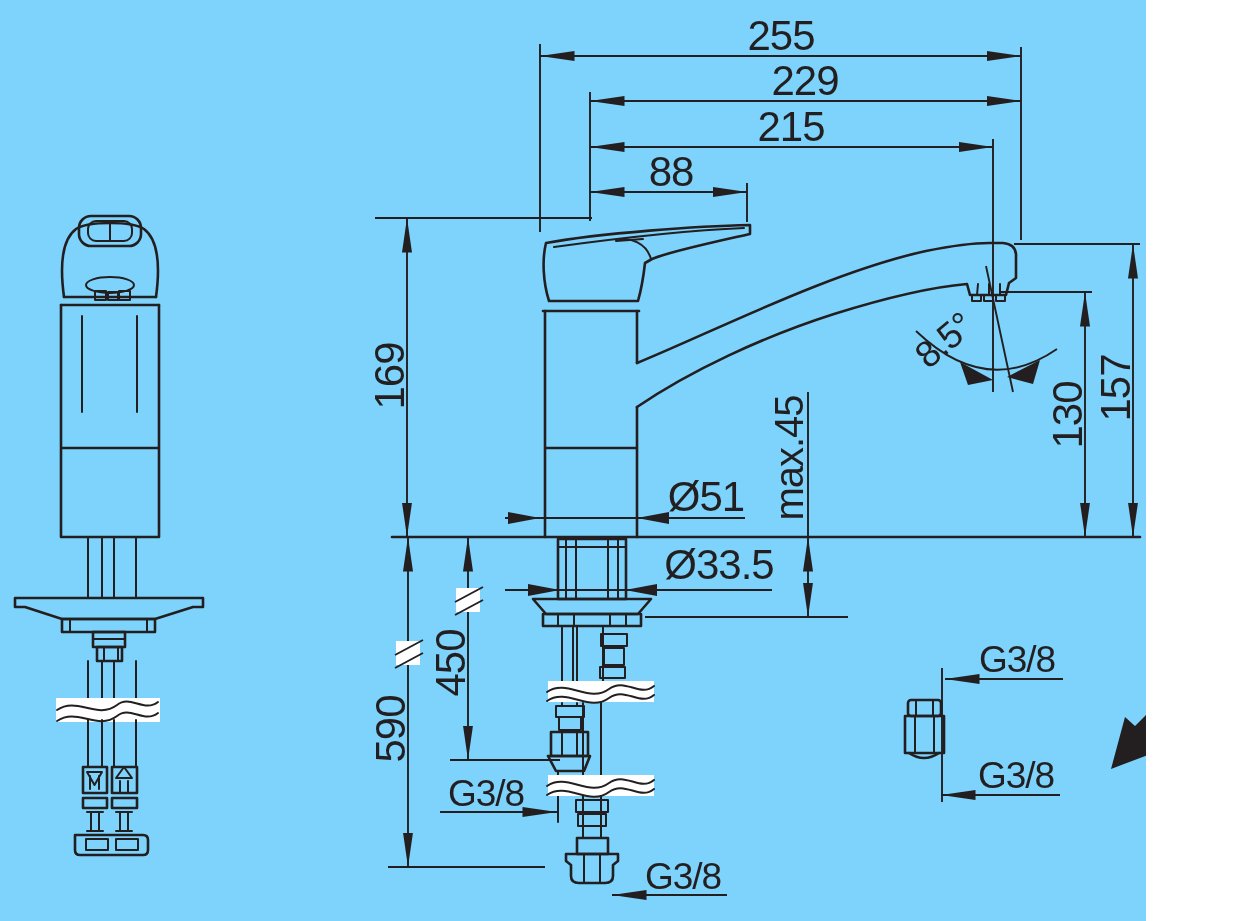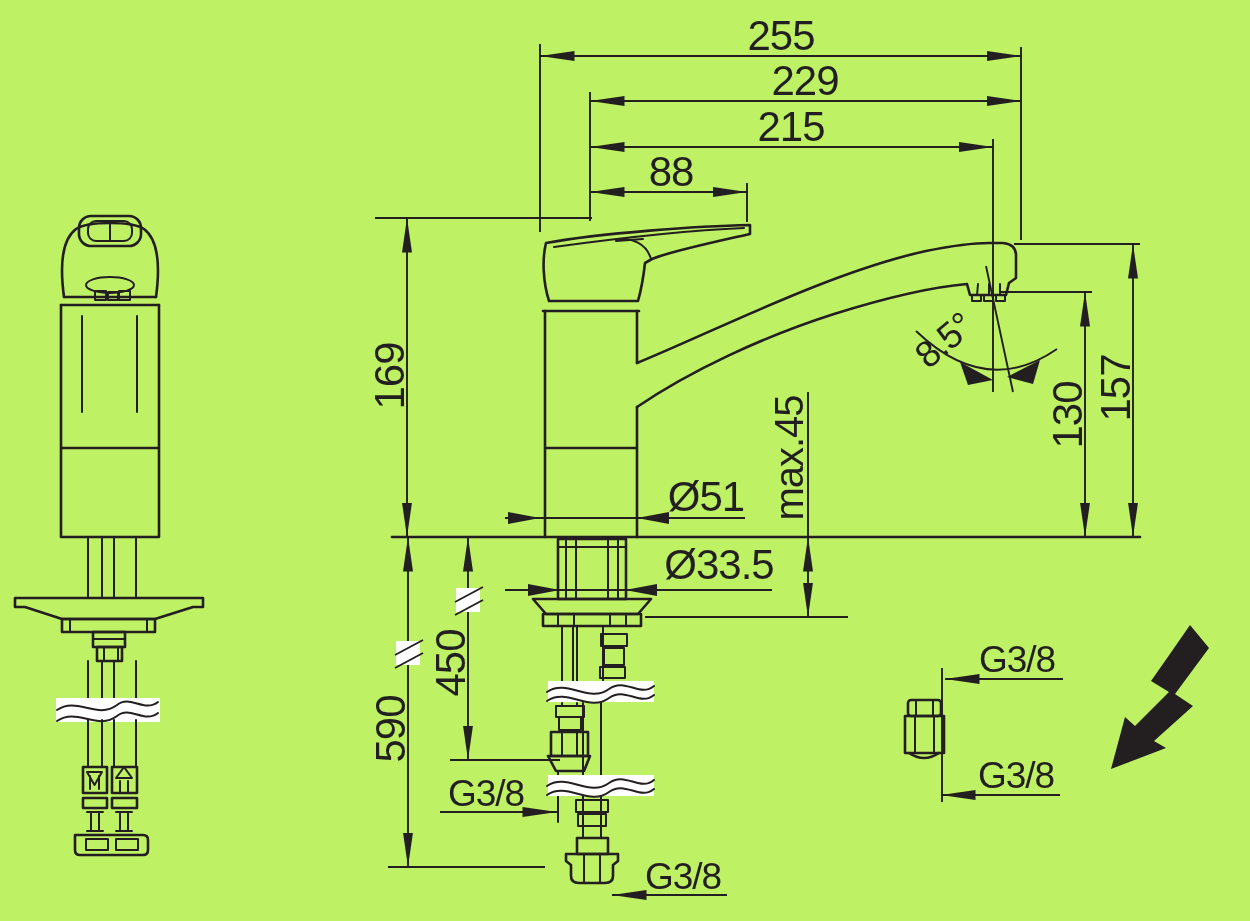--- a/index.html
+++ b/index.html
@@ -1,16 +1,16 @@
 <!DOCTYPE html>
 <html><head>
 <meta charset="utf-8">
 <style>
   html,body{margin:0;padding:0;background:#fff}
-  .stage{position:relative;width:1250px;height:921px;background:#bef264;overflow:hidden}
+  .stage{position:relative;width:1146px;height:921px;background:#7dd3fc;overflow:hidden}
   svg{display:block}
   
   .p{fill:none;stroke:#231f20;stroke-width:2.6;stroke-linejoin:round;stroke-linecap:round}
   .pt{fill:none;stroke:#231f20;stroke-width:2;stroke-linejoin:round;stroke-linecap:round}
   
   .d{fill:none;stroke:#231f20;stroke-width:1.9;stroke-linecap:butt}
   .f{fill:#231f20;stroke:none}
   .w{fill:#ffffff;stroke:none}
   .num{font:42px "Liberation Sans",sans-serif;fill:#231f20;letter-spacing:-1px}
   .num2{font:40px "Liberation Sans",sans-serif;fill:#231f20;letter-spacing:-1px}

